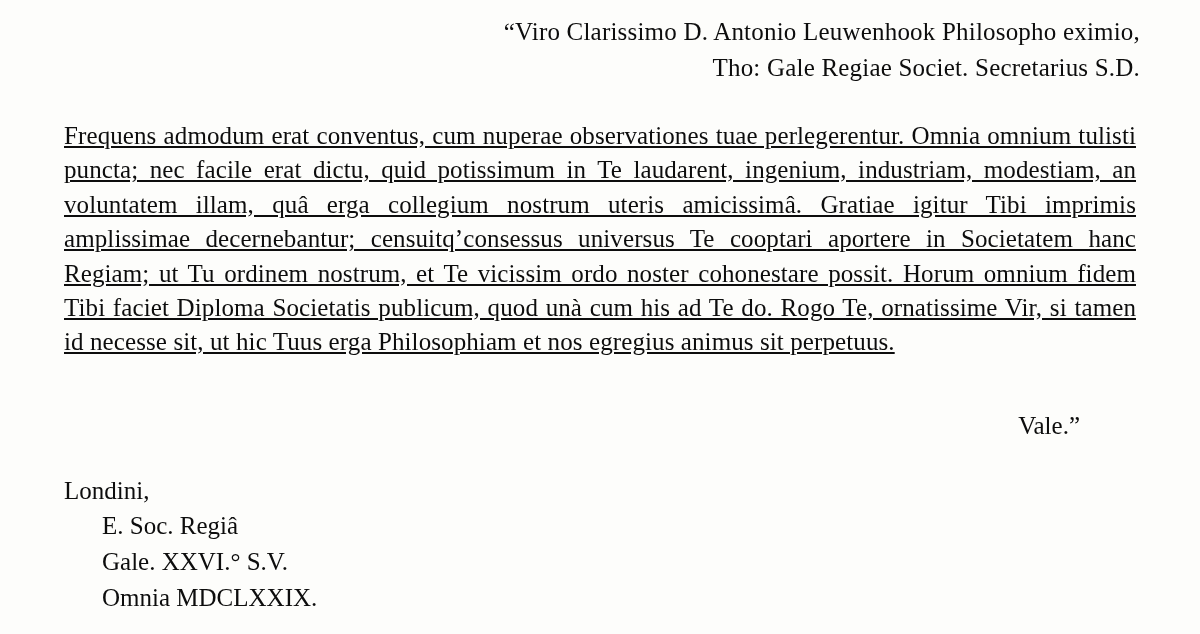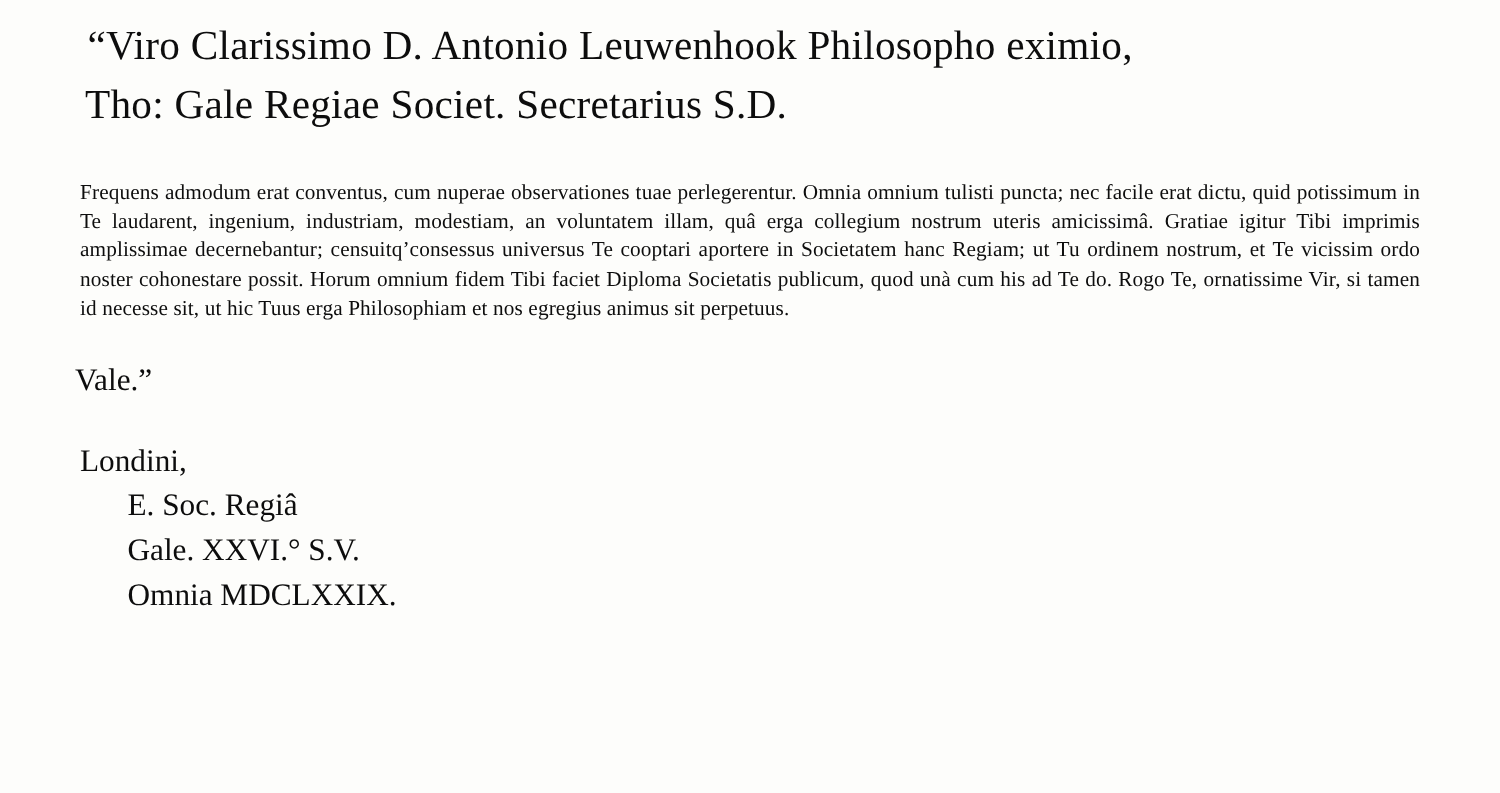--- a/index.html
+++ b/index.html
@@ -16,54 +16,55 @@
   }
   .page {
     position: relative;
     width: 1200px;
     height: 634px;
     background: #fdfdfb;
     box-sizing: border-box;
     padding: 14px 60px 0 60px;
   }
   .salutation {
-    text-align: left;
-    font-size: 33px;
+    text-align: right;
+    font-size: 25px;
     line-height: 1.42;
     letter-spacing: 0.2px;
     margin: 0 0 0 0;
   }
   .salutation .line1 {
     display: block;
     padding-left: 10px;
   }
   .salutation .line2 {
     display: block;
     padding-left: 8px;
   }
   .body-text {
     margin-top: 34px;
-    font-size: 17px;
+    font-size: 25px;
     line-height: 1.375;
     text-align: justify;
     text-justify: inter-word;
     letter-spacing: 0.1px;
     padding: 0 4px 0 4px;
+    text-decoration: underline;
   }
   .body-text p {
     margin: 0;
     text-align: justify;
   }
   .body-text p:last-child {
     text-align: justify;
   }
   .vale {
-    text-align: left;
+    text-align: right;
     font-size: 25px;
-    margin-top: 32px;
+    margin-top: 52px;
     padding-right: 60px;
   }
   .signoff {
     margin-top: 33px;
     font-size: 25px;
     line-height: 1.43;
     padding-left: 4px;
   }
   .signoff .l0 { display: block; }
   .signoff .l1 { display: block; padding-left: 38px; }

